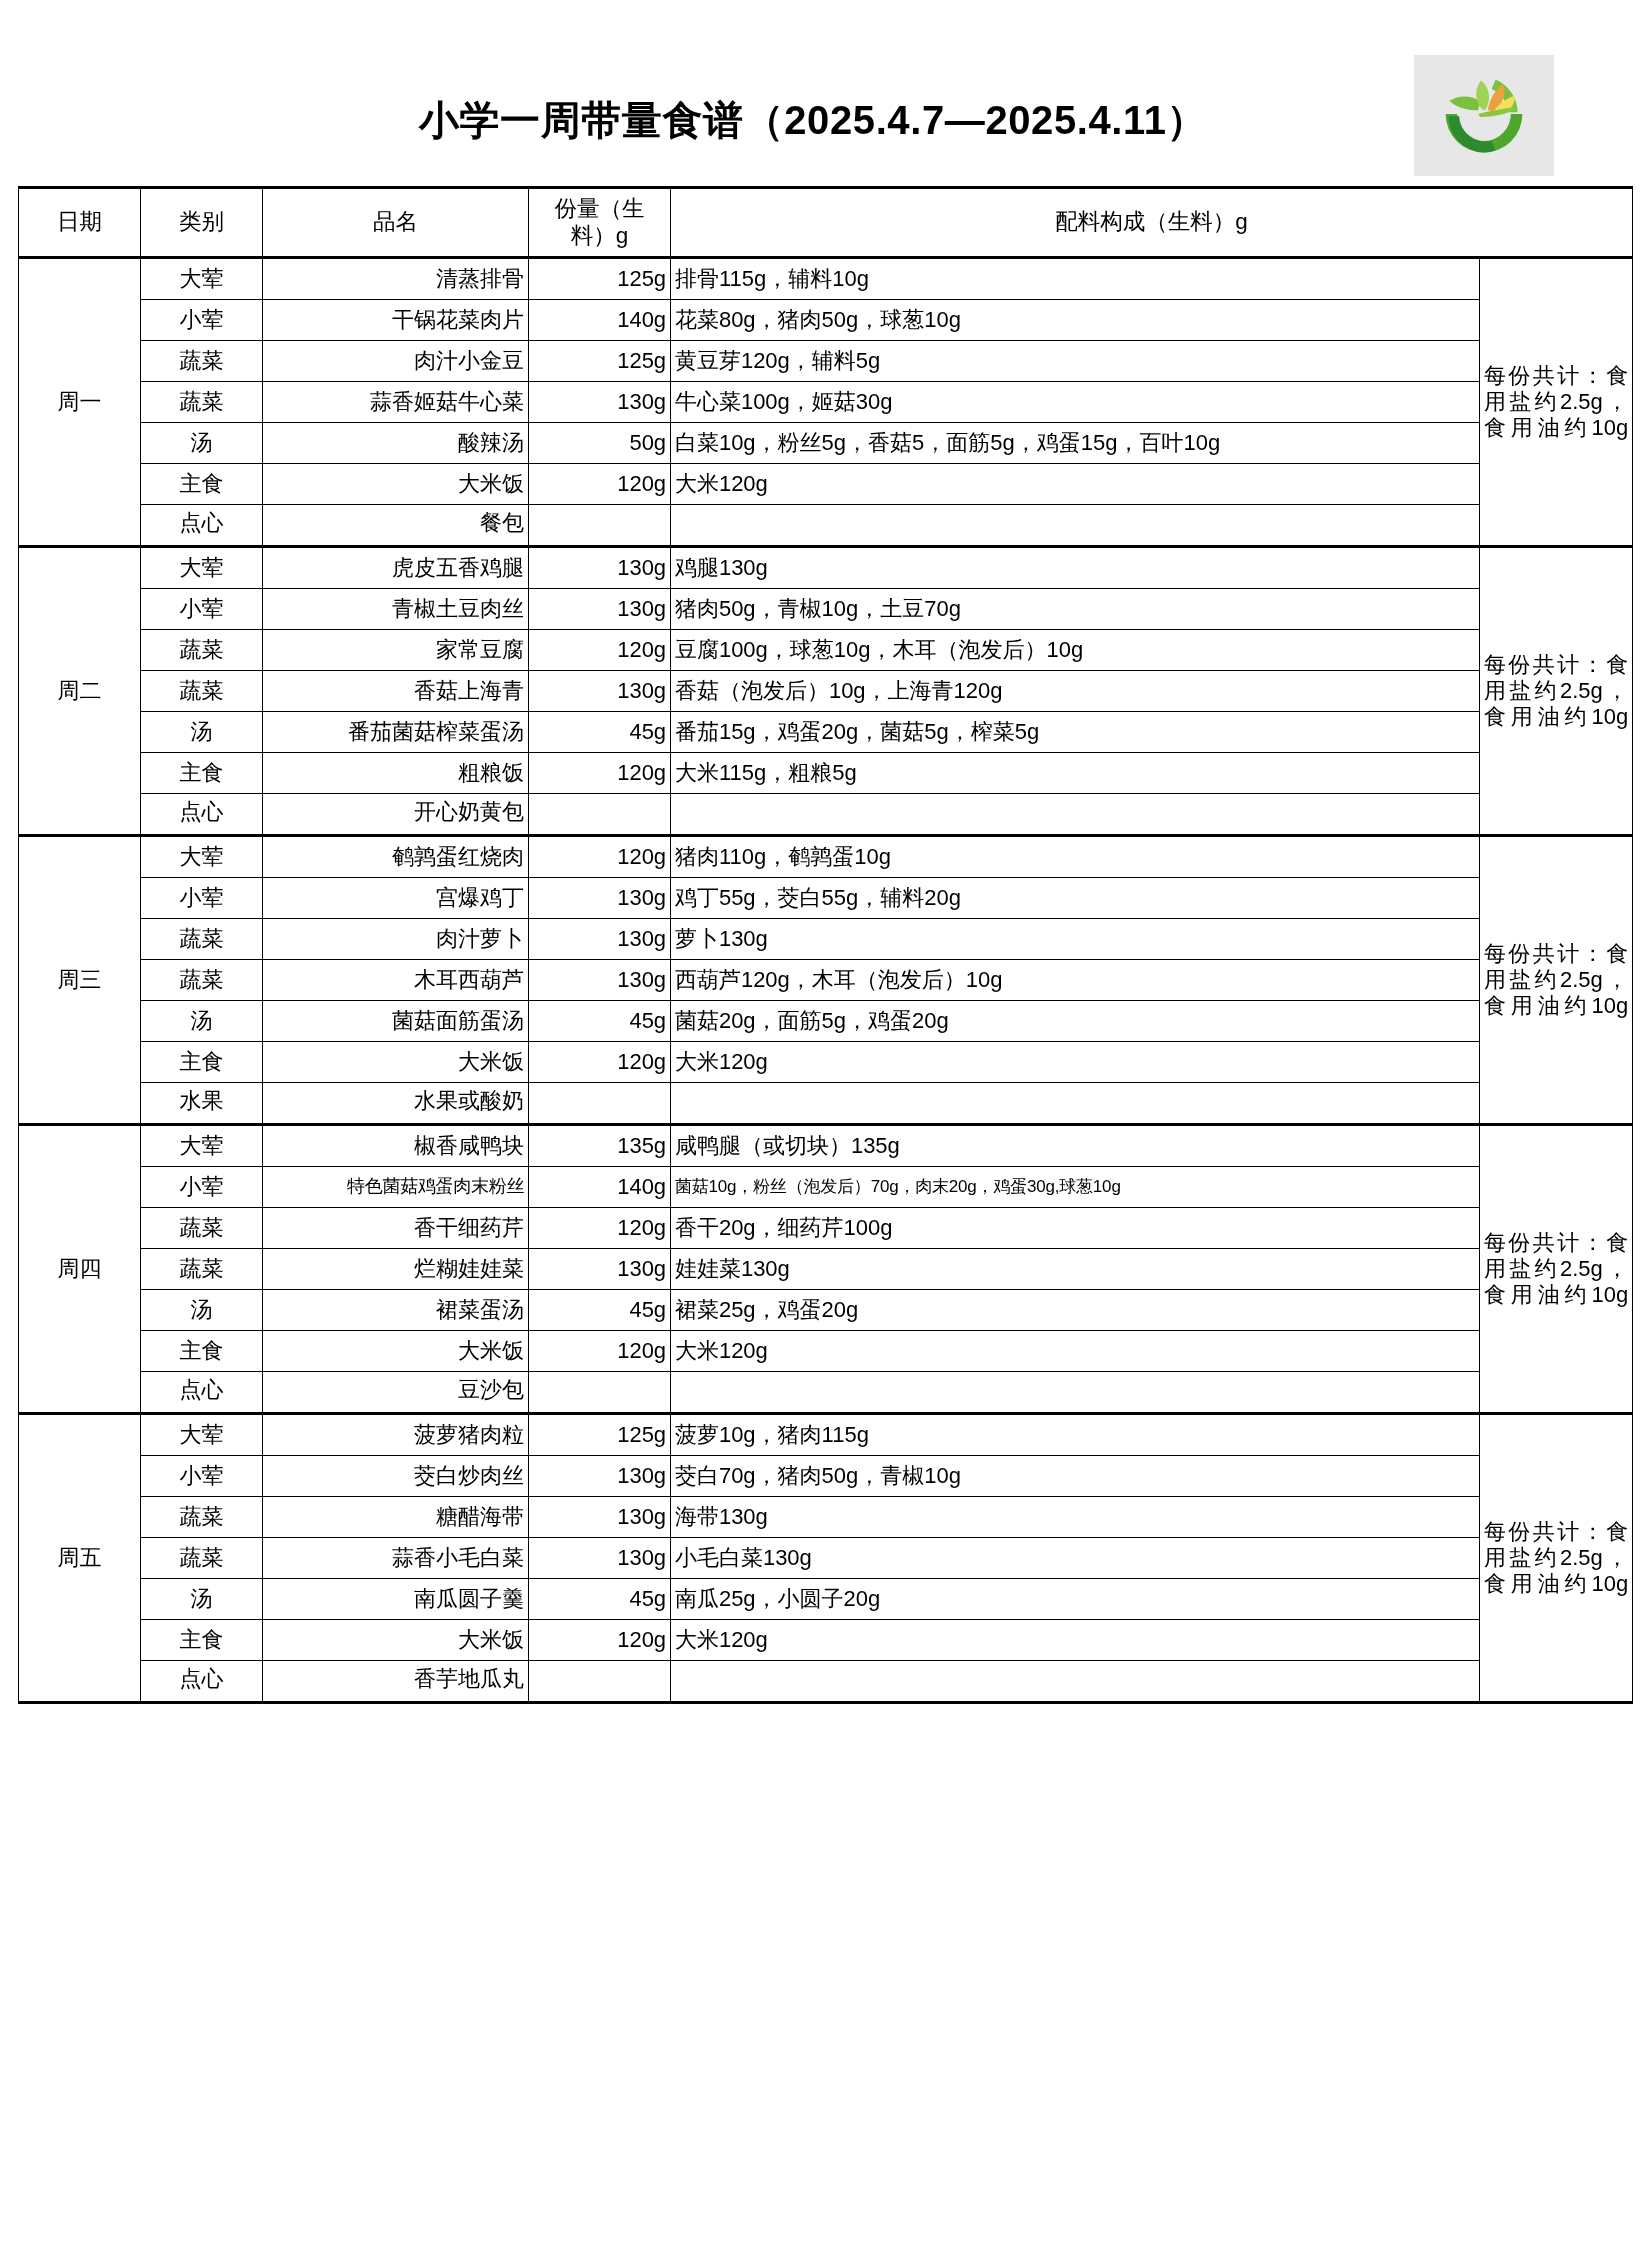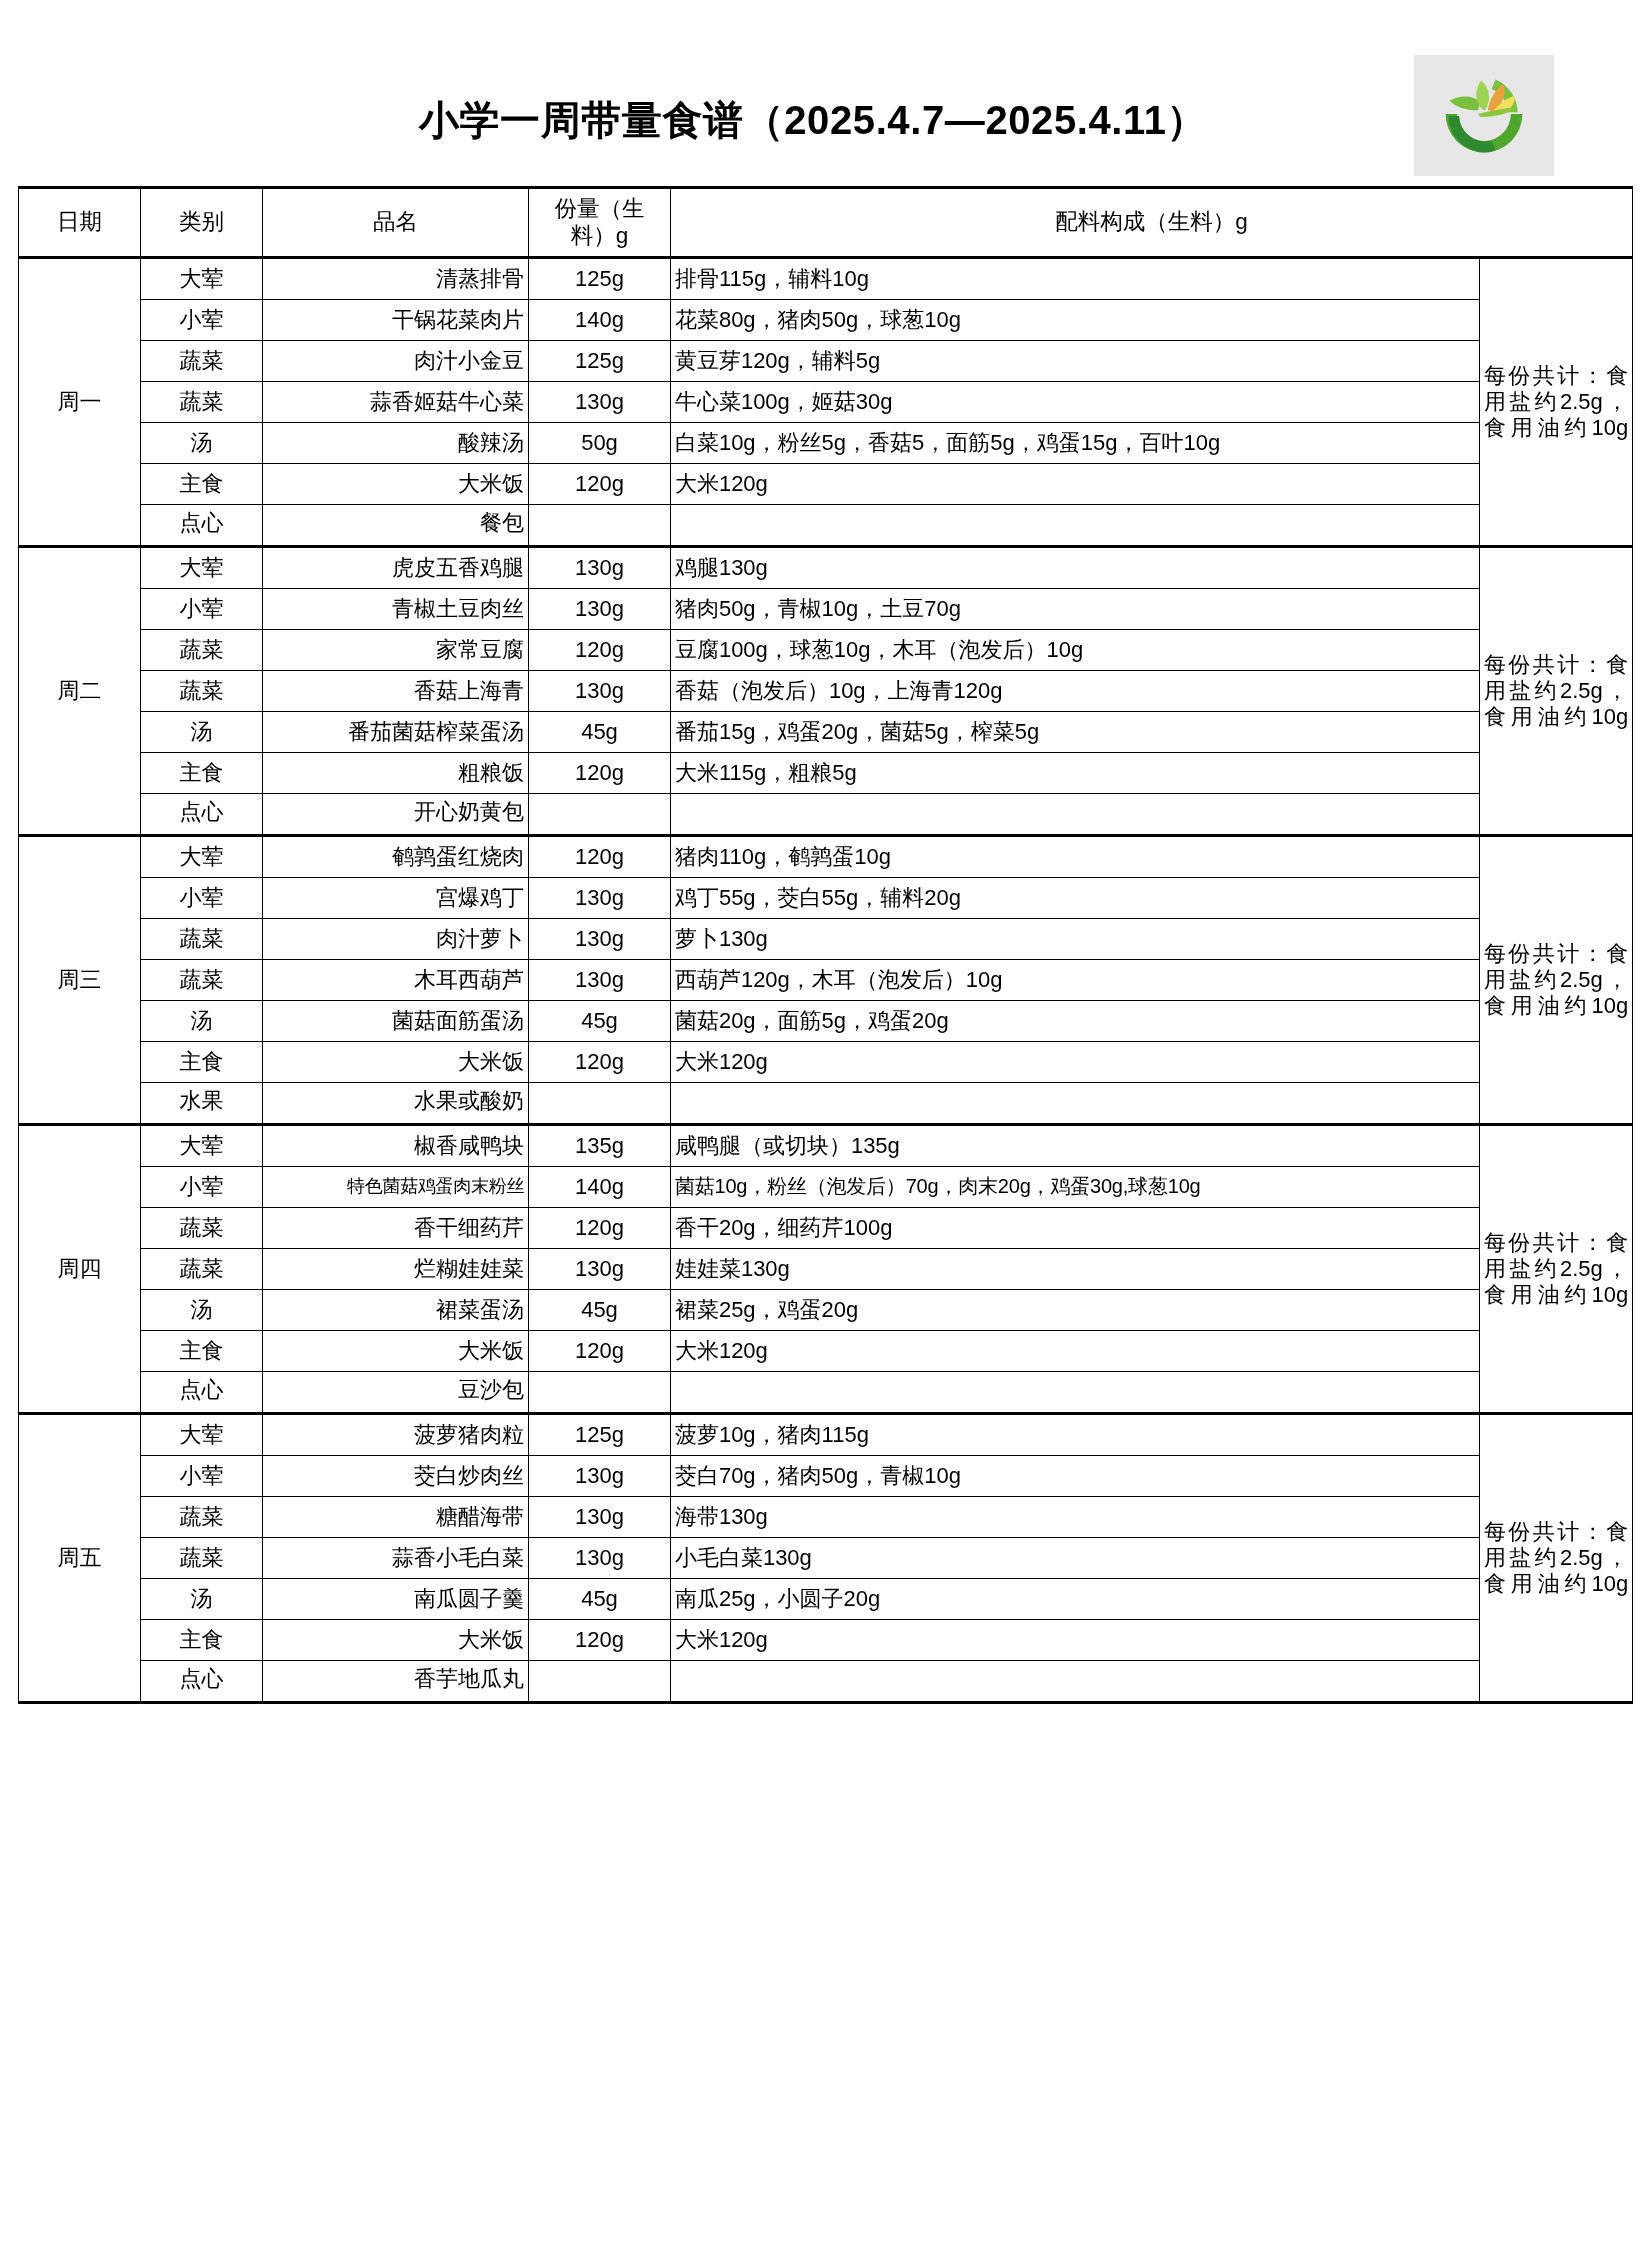--- a/index.html
+++ b/index.html
@@ -68,23 +68,23 @@
   }
 
   
   td.date{
     text-align:center;
     font-size:24.4px;
   }
   td.cat{text-align:center;font-size:23px;}
   td.dish{text-align:right;font-size:23px;}
   td.dish.small{font-size:18px;letter-spacing:-0.3px;}
-  td.portion{text-align:center;font-size:23px;}
+  td.portion{text-align:right;font-size:23px;}
   td.ing{text-align:left;font-size:22px;padding-left:6.4px;}
-  td.ing.small{font-size:20px;letter-spacing:-0.2px;}
+  td.ing.small{font-size:17px;letter-spacing:-0.2px;}
   td.note{
     text-align:justify;
     text-align-last:justify;
     font-size:21px;
     line-height:1.30;
     padding:5.1px 6.4px;
     vertical-align:middle;
   }
   tr.body td{height:40px;}
 

